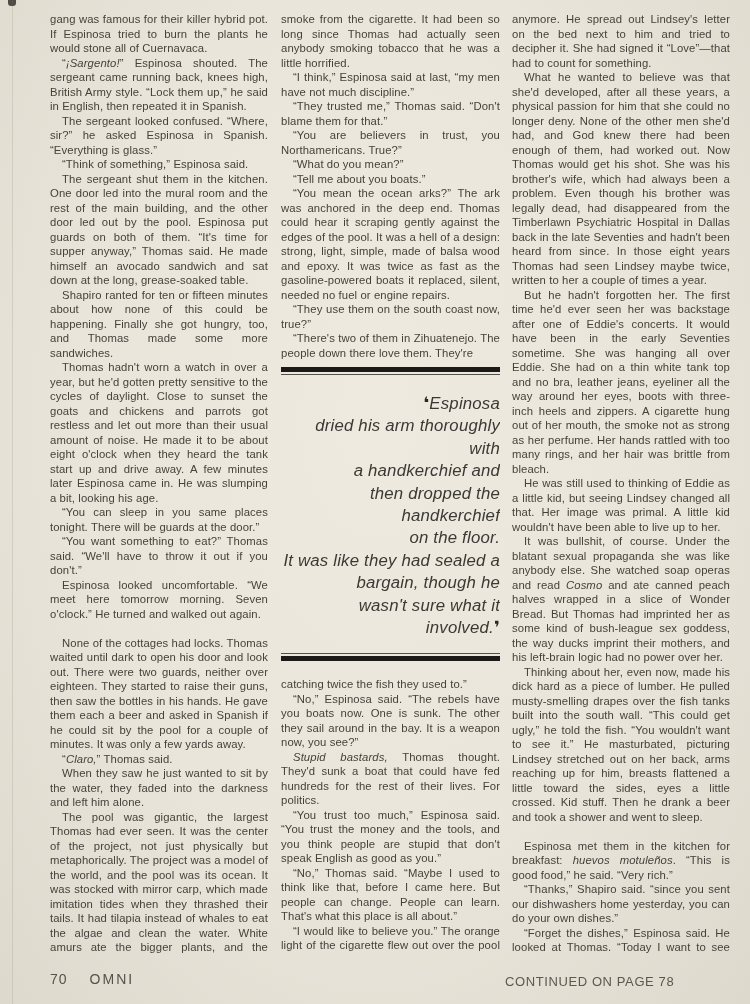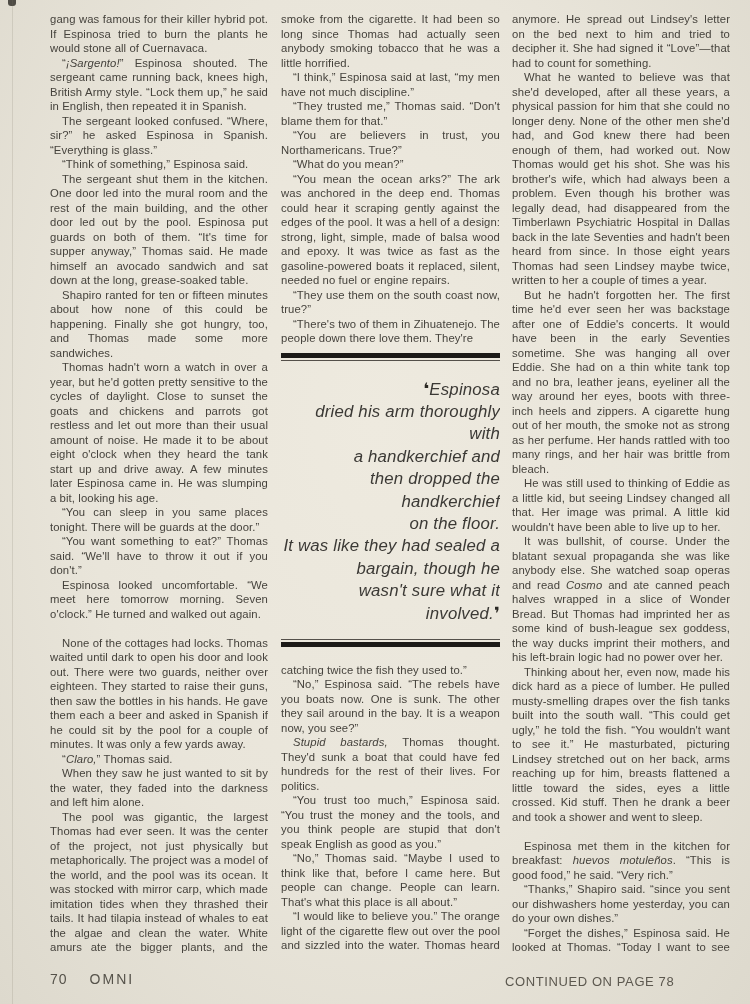--- a/index.html
+++ b/index.html
@@ -81,20 +81,21 @@
       <p class="indent"><span>The pool was gigantic, the largest Thomas had ever seen. It was the center of the project, not just physically but metaphorically. The project was a model of the world, and the pool was its ocean. It was stocked with mirror carp, which made imitation tides when they thrashed their tails. It had tilapia instead of whales to eat the algae and clean the water. White amurs ate the bigger plants, and the project ate the amurs and the tilapia. Thomas was far enough into the metaphor that listening to the patter of the murky water against the tiles had become like listening to real waves. It cleared his head, relaxed him.</span></p>
     </div>
 
   <div class="col col-2">
     <div>
         <p class=""><span>smoke from the cigarette. It had been so long since Thomas had actually seen anybody smoking tobacco that he was a little horrified.</span></p>
         <p class="indent"><span>“I think,” Espinosa said at last, “my men have not much discipline.”</span></p>
         <p class="indent"><span>“They trusted me,” Thomas said. “Don't blame them for that.”</span></p>
         <p class="indent"><span>“You are believers in trust, you Northamericans. True?”</span></p>
         <p class="indent"><span>“What do you mean?”</span></p>
+        <p class="indent"><span>“Tell me about you boats.”</span></p>
         <p class="indent"><span>“You mean the ocean arks?” The ark was anchored in the deep end. Thomas could hear it scraping gently against the edges of the pool. It was a hell of a design: strong, light, simple, made of balsa wood and epoxy. It was twice as fast as the gasoline-powered boats it replaced, silent, needed no fuel or engine repairs.</span></p>
         <p class="indent"><span>“They use them on the south coast now, true?”</span></p>
         <p class="indent"><span>“There's two of them in Zihuatenejo. The people down there love them. They're</span></p>
       </div>
     <div class="rule rule-top">
       <div class="thick"></div>
       <div class="thin"></div>
     </div>
     <div class="pullquote">
         <div><span class="pq-mark">❛</span>Espinosa</div>

